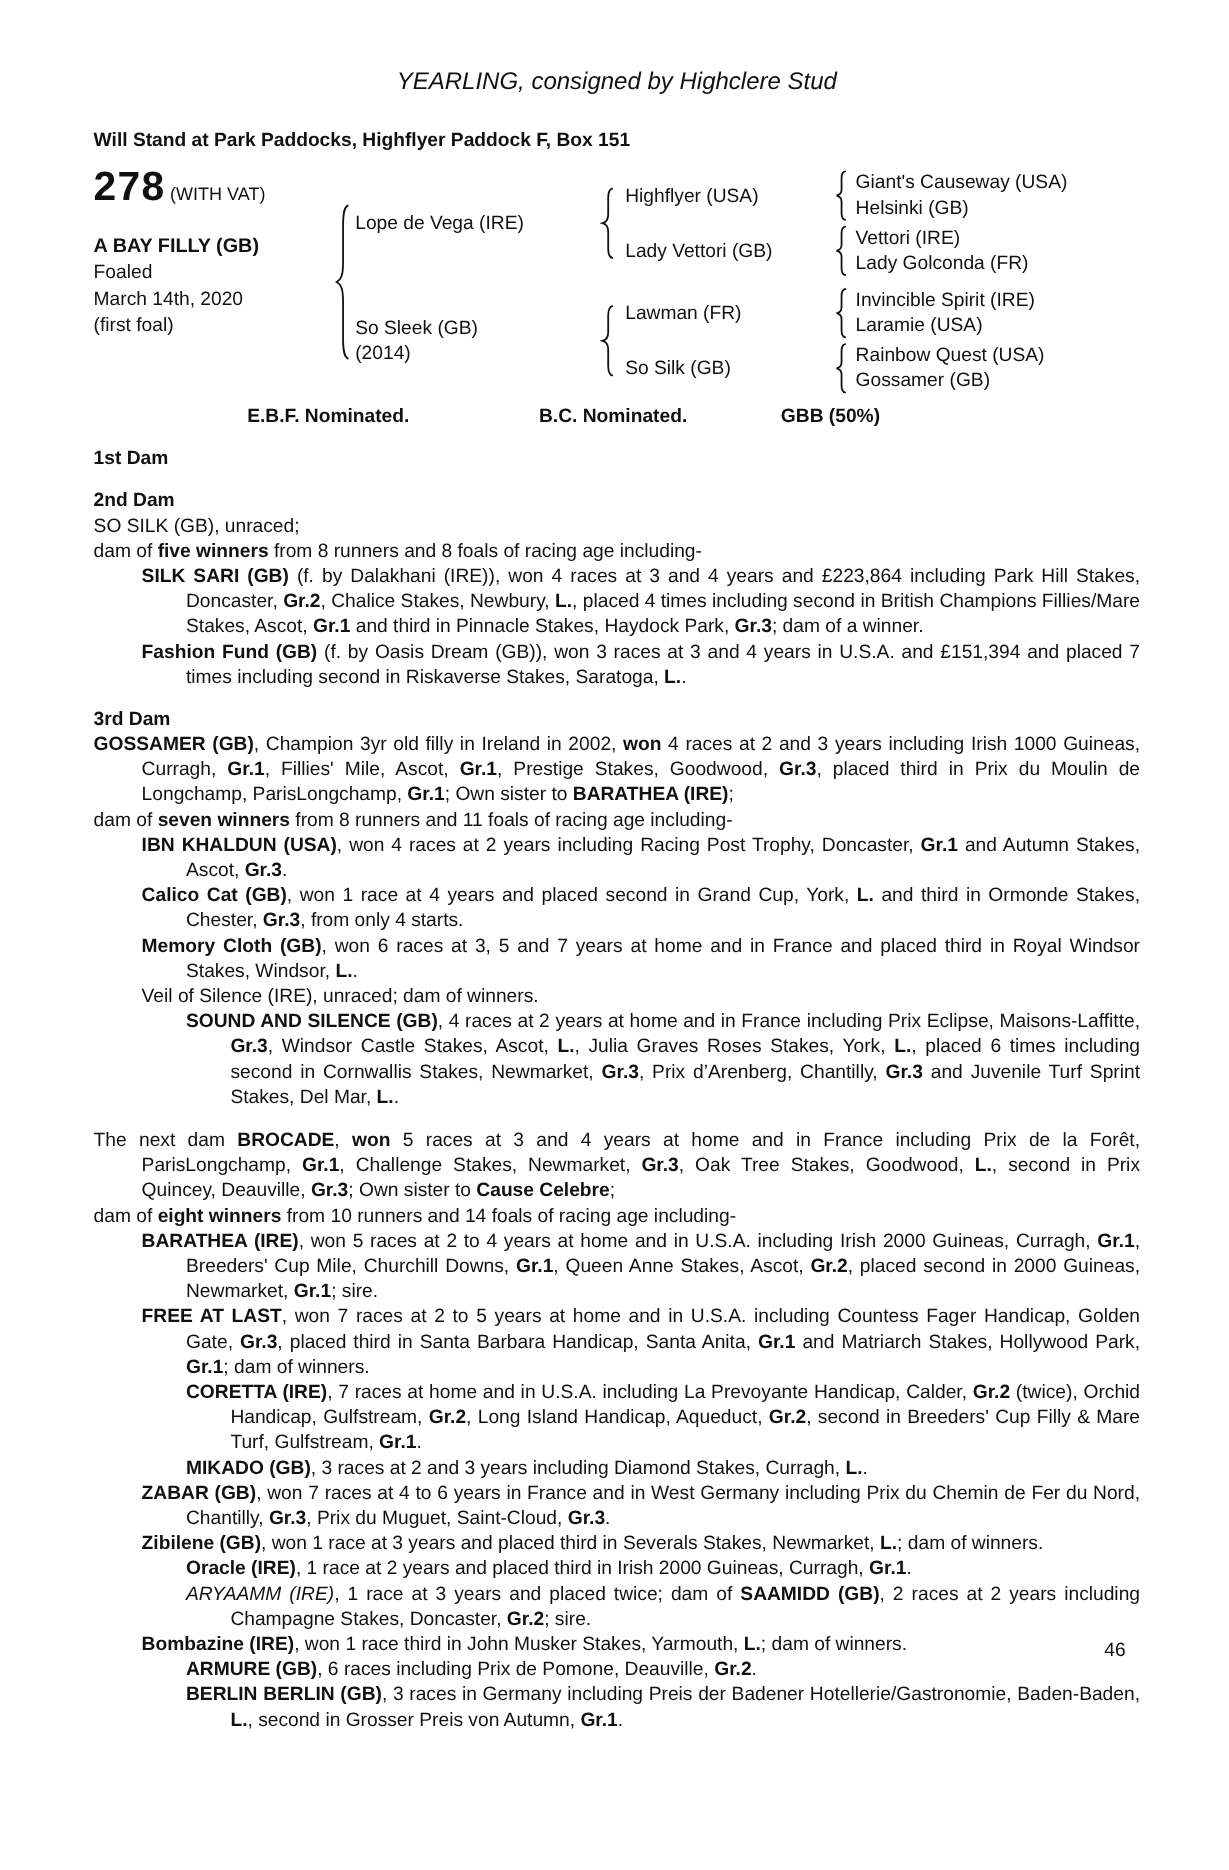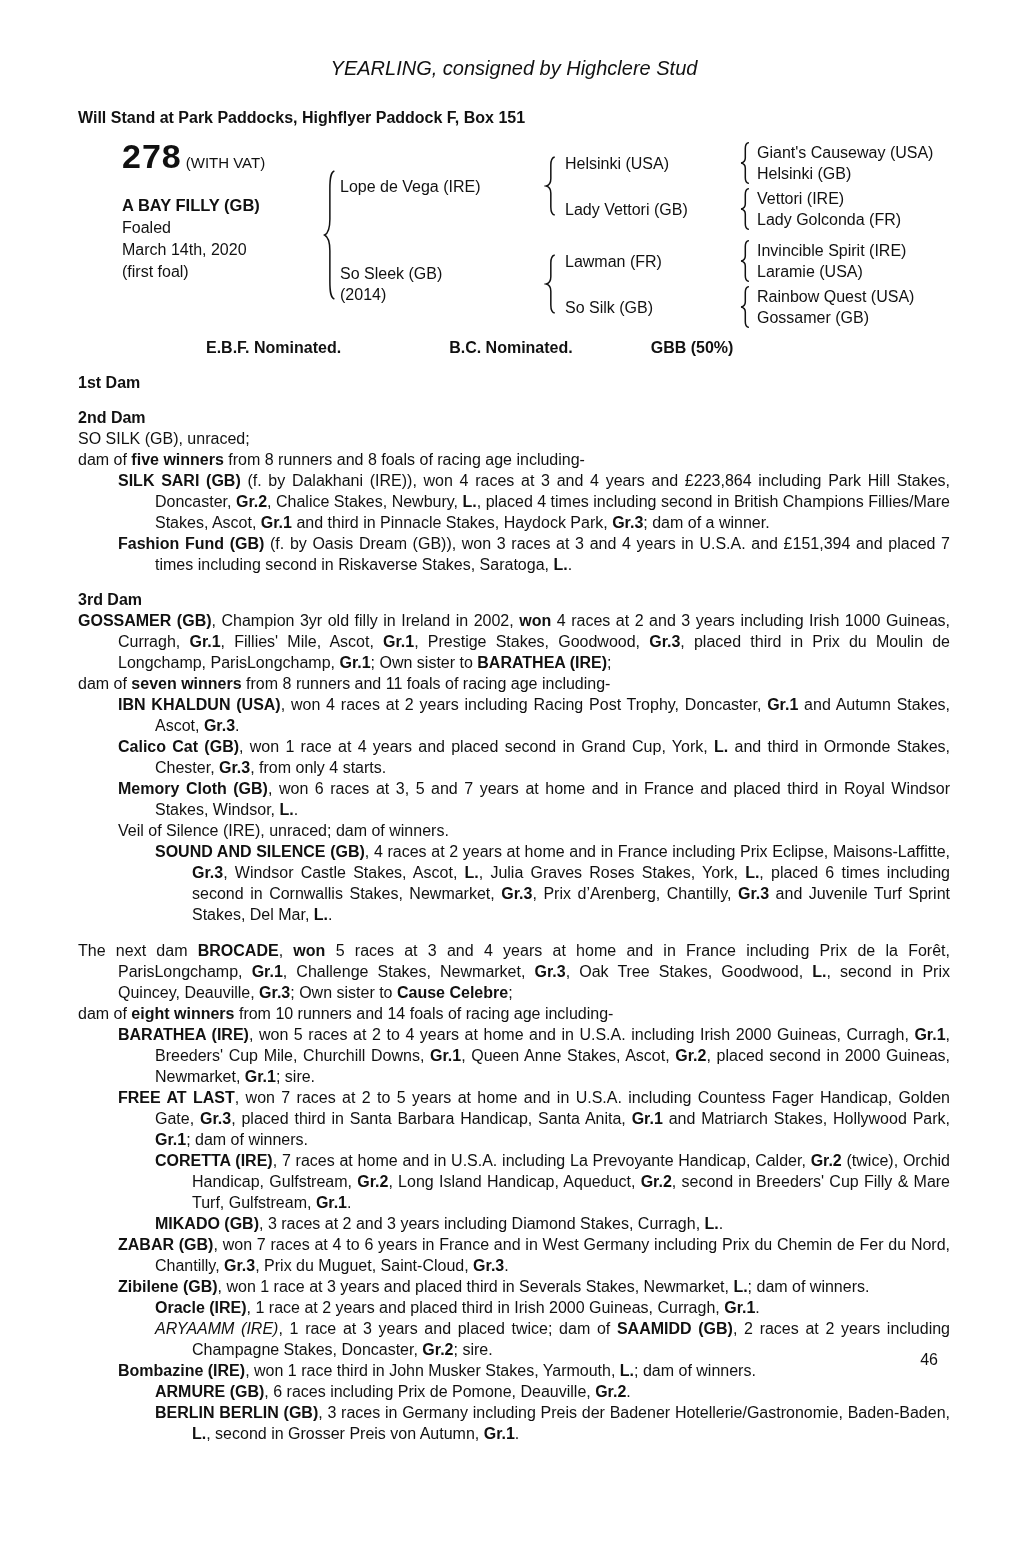--- a/index.html
+++ b/index.html
@@ -10,21 +10,21 @@
     background: #ffffff; color: #111;
     font-family: "Liberation Sans", sans-serif;
     font-size: 16px; line-height: 21px;
   }
   .page { position: relative; width: 1024px; height: 1410px; padding: 56px 74px 0 78px; }
 
   .doc-title { text-align: center; font-style: italic; font-size: 20px; line-height: 24px; }
   .stand-line { font-weight: bold; font-size: 16px; margin-top: 27px; }
 
   
-  .pedigree { display: flex; align-items: stretch; margin-top: 14px; margin-left: 44px; }
+  .pedigree { display: flex; align-items: stretch; margin-top: 14px; }
   .ped-left { width: 200px; padding-top: 4px; }
   .lot-line { white-space: nowrap; }
   .lot-number { font-size: 34px; font-weight: bold; letter-spacing: 1px; }
   .lot-vat { font-size: 15px; margin-left: 4px; }
   .filly-name { font-weight: bold; font-size: 16.5px; margin-top: 20px; line-height: 24px; }
   .filly-line { line-height: 22px; }
   .ped-brace-col { width: 18px; display: flex; align-items: center; }
   .ped-tree { flex: 1; display: flex; flex-direction: column; row-gap: 10px; justify-content: center; }
   .parent-group { display: flex; align-items: center; }
   .parent-name { width: 204px; }
@@ -48,21 +48,21 @@
   .dam-sections { margin-top: 0; }
   .dam-heading { font-weight: bold; margin-top: 14px; }
   .section-gap { height: 15px; }
   .para { text-align: justify; }
   .indent-0 { padding-left: 40px; text-indent: -40px; }
   .indent-1 { padding-left: 77px; text-indent: -37px; }
   .indent-2 { padding-left: 114px; text-indent: -37px; }
   .b { font-weight: bold; }
   .i { font-style: italic; }
 
-  .page-number { position: absolute; right: 86px; bottom: 40px; font-size: 16px; }
+  .page-number { position: absolute; right: 86px; bottom: 24px; font-size: 16px; }
 </style>
 </head>
 <body>
 
 <div class="page">
 
   <div class="doc-title">YEARLING, consigned by Highclere Stud</div>
 
   <div class="stand-line">Will Stand at Park Paddocks, Highflyer Paddock F, Box 151</div>
 
@@ -85,21 +85,21 @@
 
     <div class="ped-tree">
 
       <div class="parent-group">
         <div class="parent-name">Lope de Vega (IRE)</div>
         <svg class="brace brace-md" viewBox="0 0 20 100" preserveAspectRatio="none">
             <path d="M16.5 1.5 C11.5 2.5 10.5 7 10.5 15 L10.5 38 C10.5 45.5 8.5 48.5 3.5 50 C8.5 51.5 10.5 54.5 10.5 62 L10.5 85 C10.5 93 11.5 97.5 16.5 98.5" fill="none" stroke="#111" stroke-width="1.5" vector-effect="non-scaling-stroke"></path>
           </svg>
         <div class="gp-col">
           <div class="gp-group">
-            <div class="gp-name">Helsinki (USA)</div>
+            <div class="gp-name">Highflyer (USA)</div>
             <svg class="brace brace-sm" viewBox="0 0 20 100" preserveAspectRatio="none">
                 <path d="M16.5 1.5 C11.5 2.5 10.5 7 10.5 15 L10.5 38 C10.5 45.5 8.5 48.5 3.5 50 C8.5 51.5 10.5 54.5 10.5 62 L10.5 85 C10.5 93 11.5 97.5 16.5 98.5" fill="none" stroke="#111" stroke-width="1.5" vector-effect="non-scaling-stroke"></path>
               </svg>
             <div class="ggp-col">
               <div class="ggp-name">Giant's Causeway (USA)</div>
               <div class="ggp-name">Helsinki (GB)</div>
             </div>
           </div>
           <div class="gp-group">
             <div class="gp-name">Lady Vettori (GB)</div>

